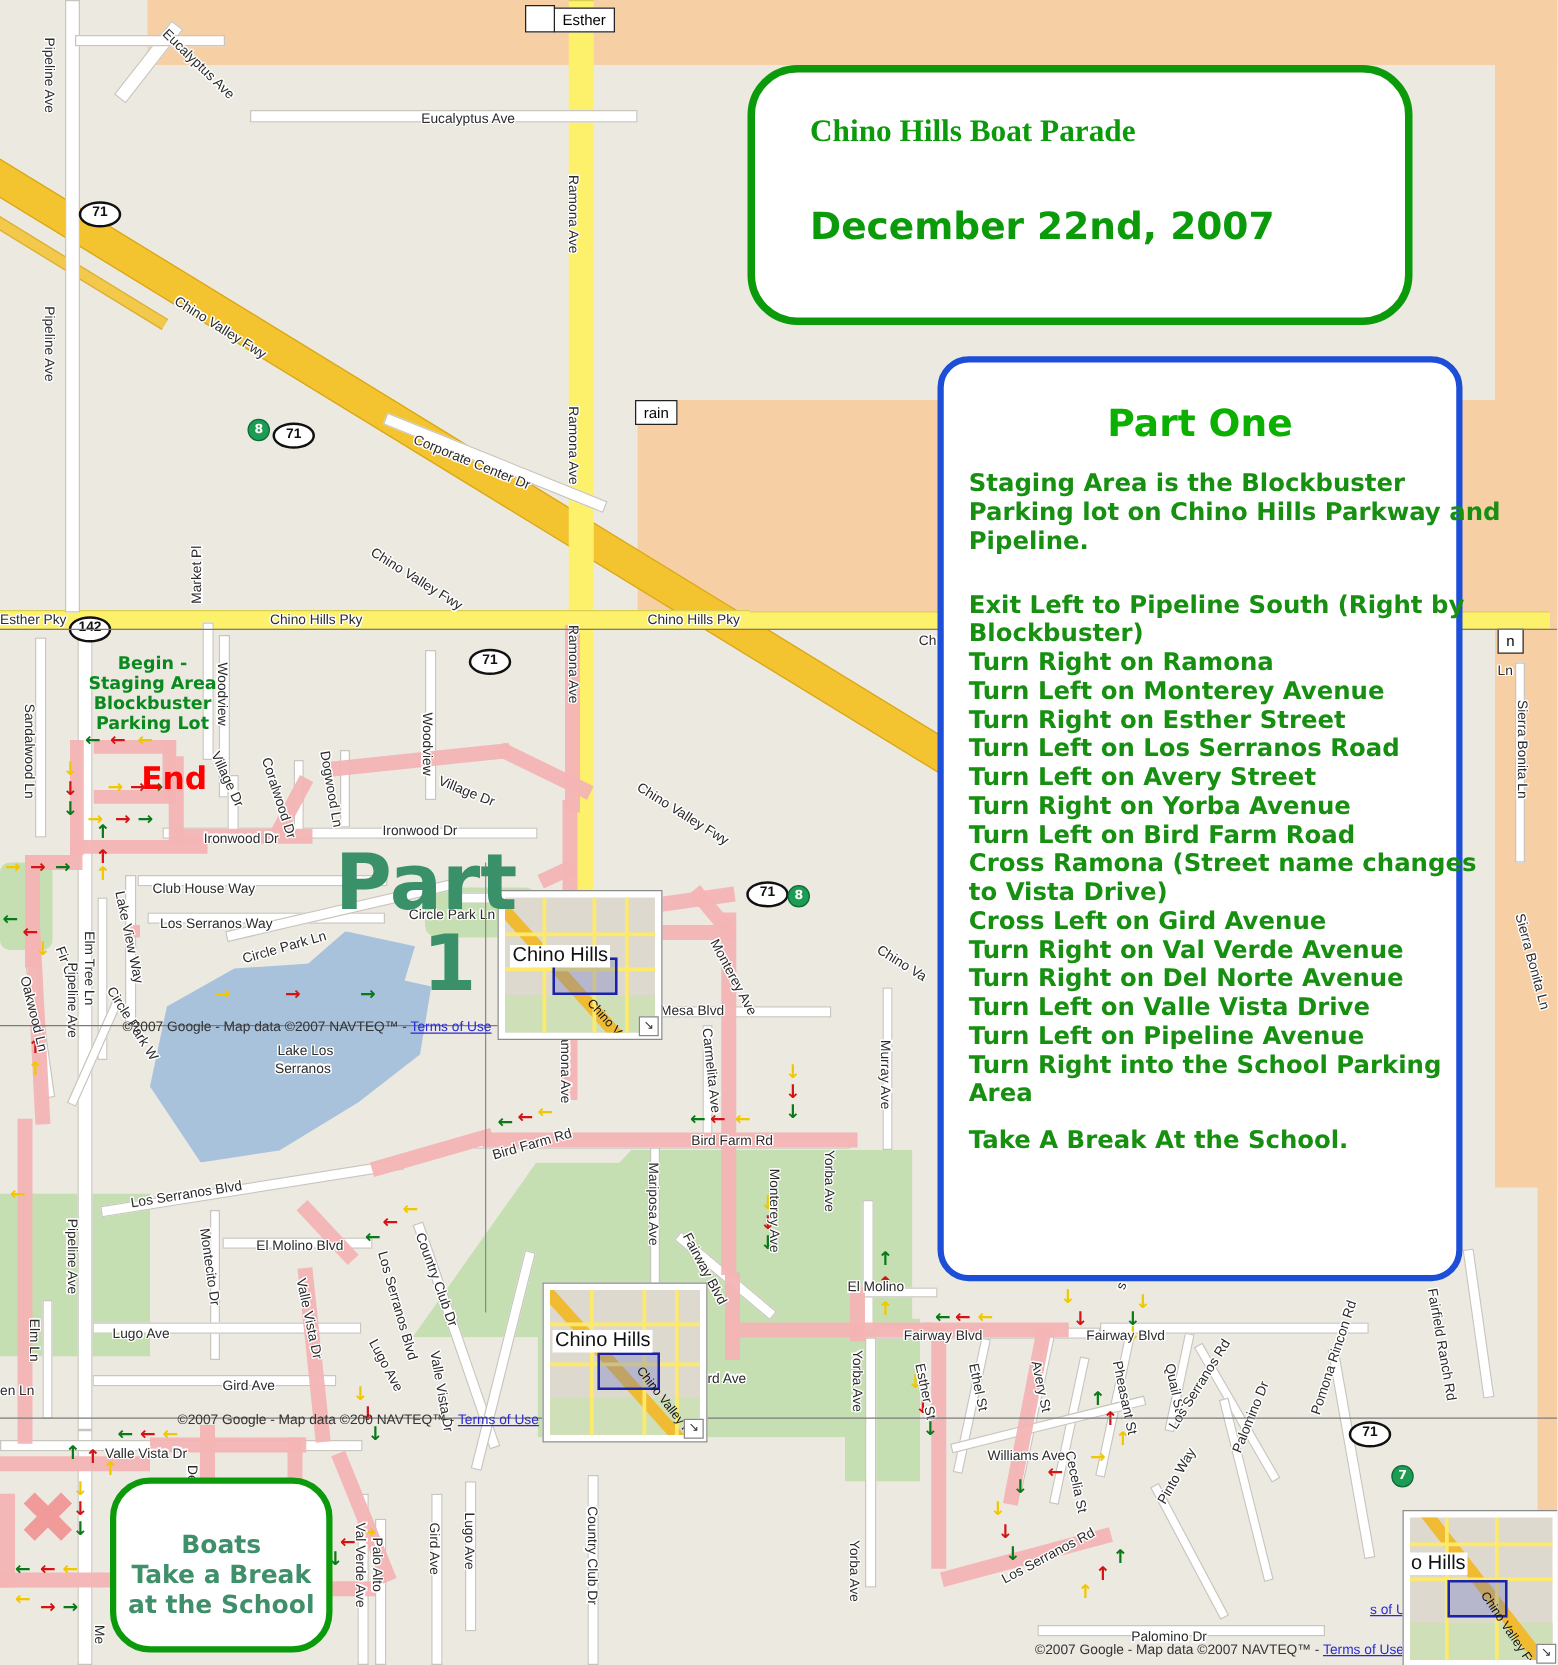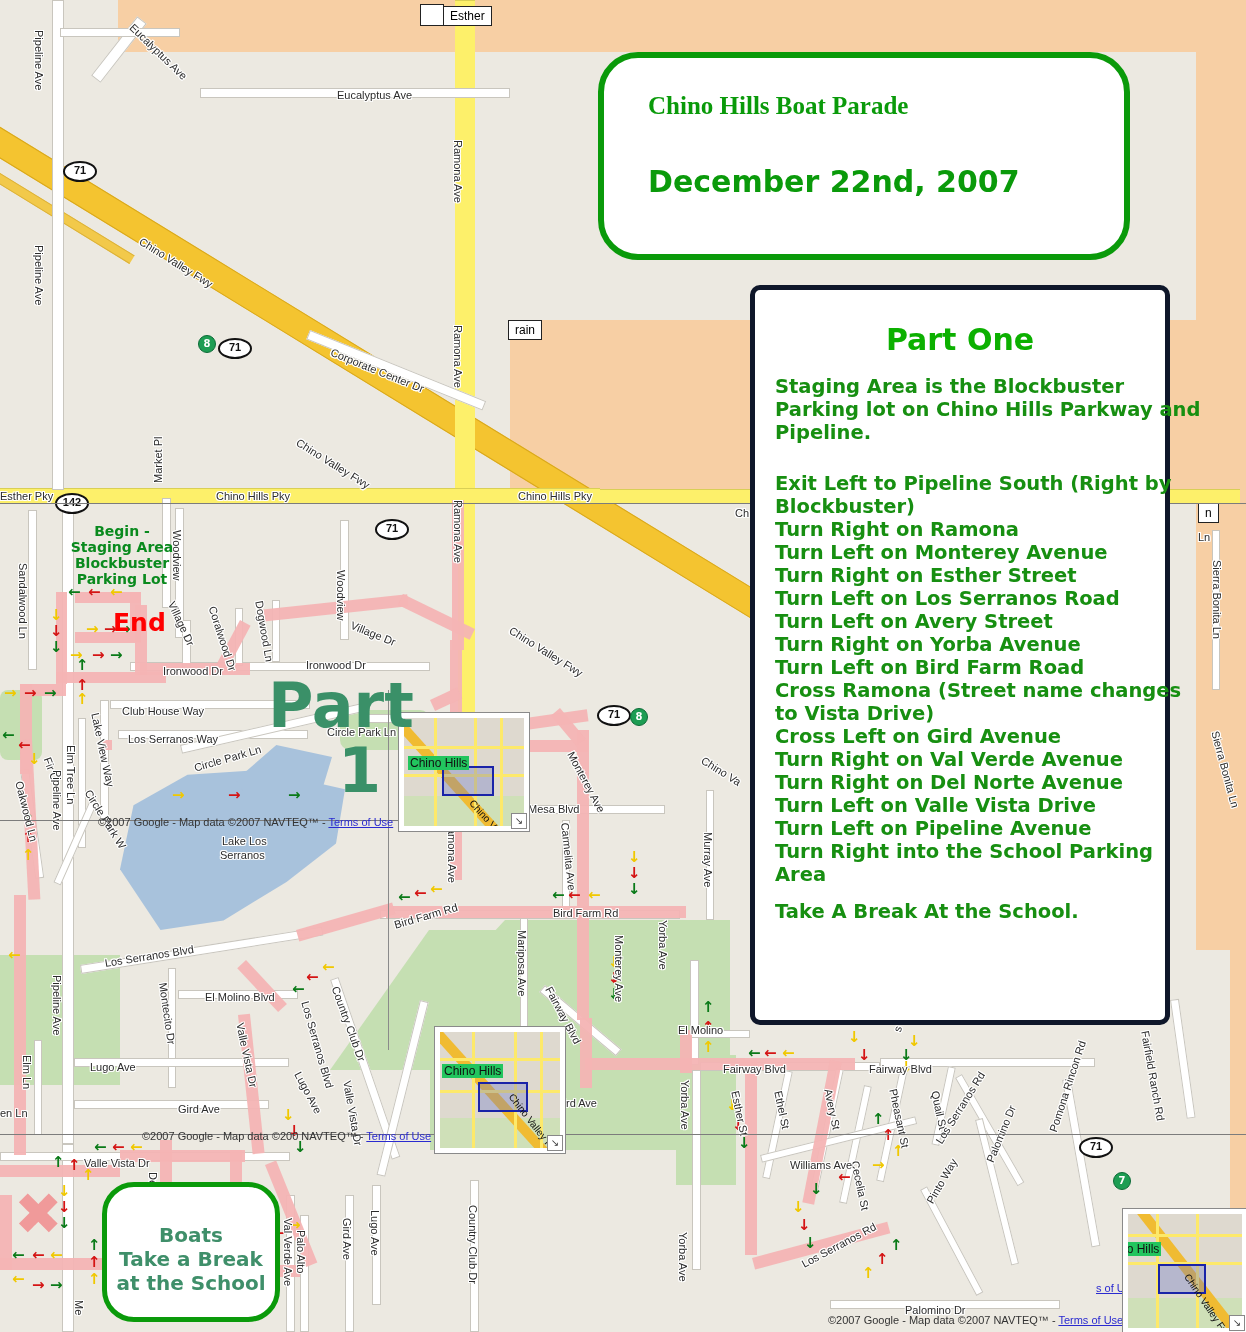--- a/index.html
+++ b/index.html
@@ -37,43 +37,43 @@
   .ar-r{position:absolute;font-size:15px;line-height:15px;color:#d41414;font-weight:bold;}
   .ar-y{position:absolute;font-size:15px;line-height:15px;color:#f0c800;font-weight:bold;}
 
   
   .inset{position:absolute;background:#fff;border:1px solid #8a8a8a;box-shadow:0 0 0 1px #fff inset;}
   .inset .im{position:absolute;inset:5px;background:#ded9cf;overflow:hidden;}
   .inset .imhwy{position:absolute;background:#f0bb32;}
   .inset .imrd{position:absolute;background:#fde96a;}
   .inset .imgrn{position:absolute;background:#cfe0b8;}
   .inset .box{position:absolute;border:2px solid #1a23a8;background:rgba(110,120,200,.35);}
-  .inset .imlbl{position:absolute;font-size:12px;color:#111;background:#22c55e;
+  .inset .imlbl{position:absolute;font-size:16px;color:#111;background:#ffffff;
                 padding:0 2px;white-space:nowrap;font-family:"Liberation Sans",sans-serif;}
   .inset .corner{position:absolute;right:2px;bottom:2px;width:14px;height:14px;
                  border:1px solid #888;background:#fff;font-size:10px;line-height:13px;text-align:center;color:#333;}
 
   
   .terrainbtn{position:absolute;background:#fff;border:1px solid #222;
               font-size:12px;line-height:18px;padding:0 6px;color:#000;
               font-family:"Liberation Sans",sans-serif;white-space:nowrap;}
 
   
   .attrib{position:absolute;font-size:11px;color:#333;white-space:nowrap;
           font-family:"Liberation Sans",sans-serif;}
   .attrib a{color:#2a2ad0;text-decoration:underline;}
   .hrule{position:absolute;height:0;border-top:1px solid #7c7c7c;}
 
   
   .title-card{position:absolute;background:#fff;border:6px solid #0a9a0a;
               border-radius:40px;box-sizing:border-box;}
   .title-card .t{color:#0a9a0a;font-weight:bold;font-family:"DejaVu Sans",sans-serif;}
 
-  .part-card{position:absolute;background:#fff;border:5px solid #0f172a;
-             border-radius:10px;box-sizing:border-box;}
+  .part-card{position:absolute;background:#fff;border:5px solid #1d4ed8;
+             border-radius:25px;box-sizing:border-box;}
   .part-head{color:#0cb000;font-weight:bold;text-align:center;
              font-family:"DejaVu Sans",sans-serif;font-size:30px;}
   .part-body{color:#178f11;font-weight:bold;font-family:"DejaVu Sans",sans-serif;
              font-size:19.5px;line-height:23px;}
   .part-body .blank{height:14px;}
 
   .school-card{position:absolute;background:#fff;border:5px solid #0a9a0a;
                border-radius:32px;box-sizing:border-box;z-index:6;}
   .school-card .s{color:#3f8f6a;font-weight:bold;text-align:center;
                   font-family:"DejaVu Sans",sans-serif;font-size:20px;line-height:24px;}
@@ -539,19 +539,19 @@
           <div>Turn Right on Del Norte Avenue</div>
           <div>Turn Left on Valle Vista Drive</div>
           <div>Turn Left on Pipeline Avenue</div>
           <div>Turn Right into the School Parking Area</div>
         </div>
       <div class="blank"></div>
       <div>Take A Break At the School.</div>
     </div>
   </div>
 
-  <div class="school-card" style="left:88px;top:1182px;width:178px;height:140px;margin-left:14px;">
+  <div class="school-card" style="left:88px;top:1182px;width:178px;height:140px;">
     <div class="s" style="position:absolute;left:0;top:36px;width:100%;">Boats</div>
     <div class="s" style="position:absolute;left:0;top:60px;width:100%;">Take a Break</div>
     <div class="s" style="position:absolute;left:0;top:84px;width:100%;">at the School</div>
   </div>
 
 </div>
 
 </body></html>

